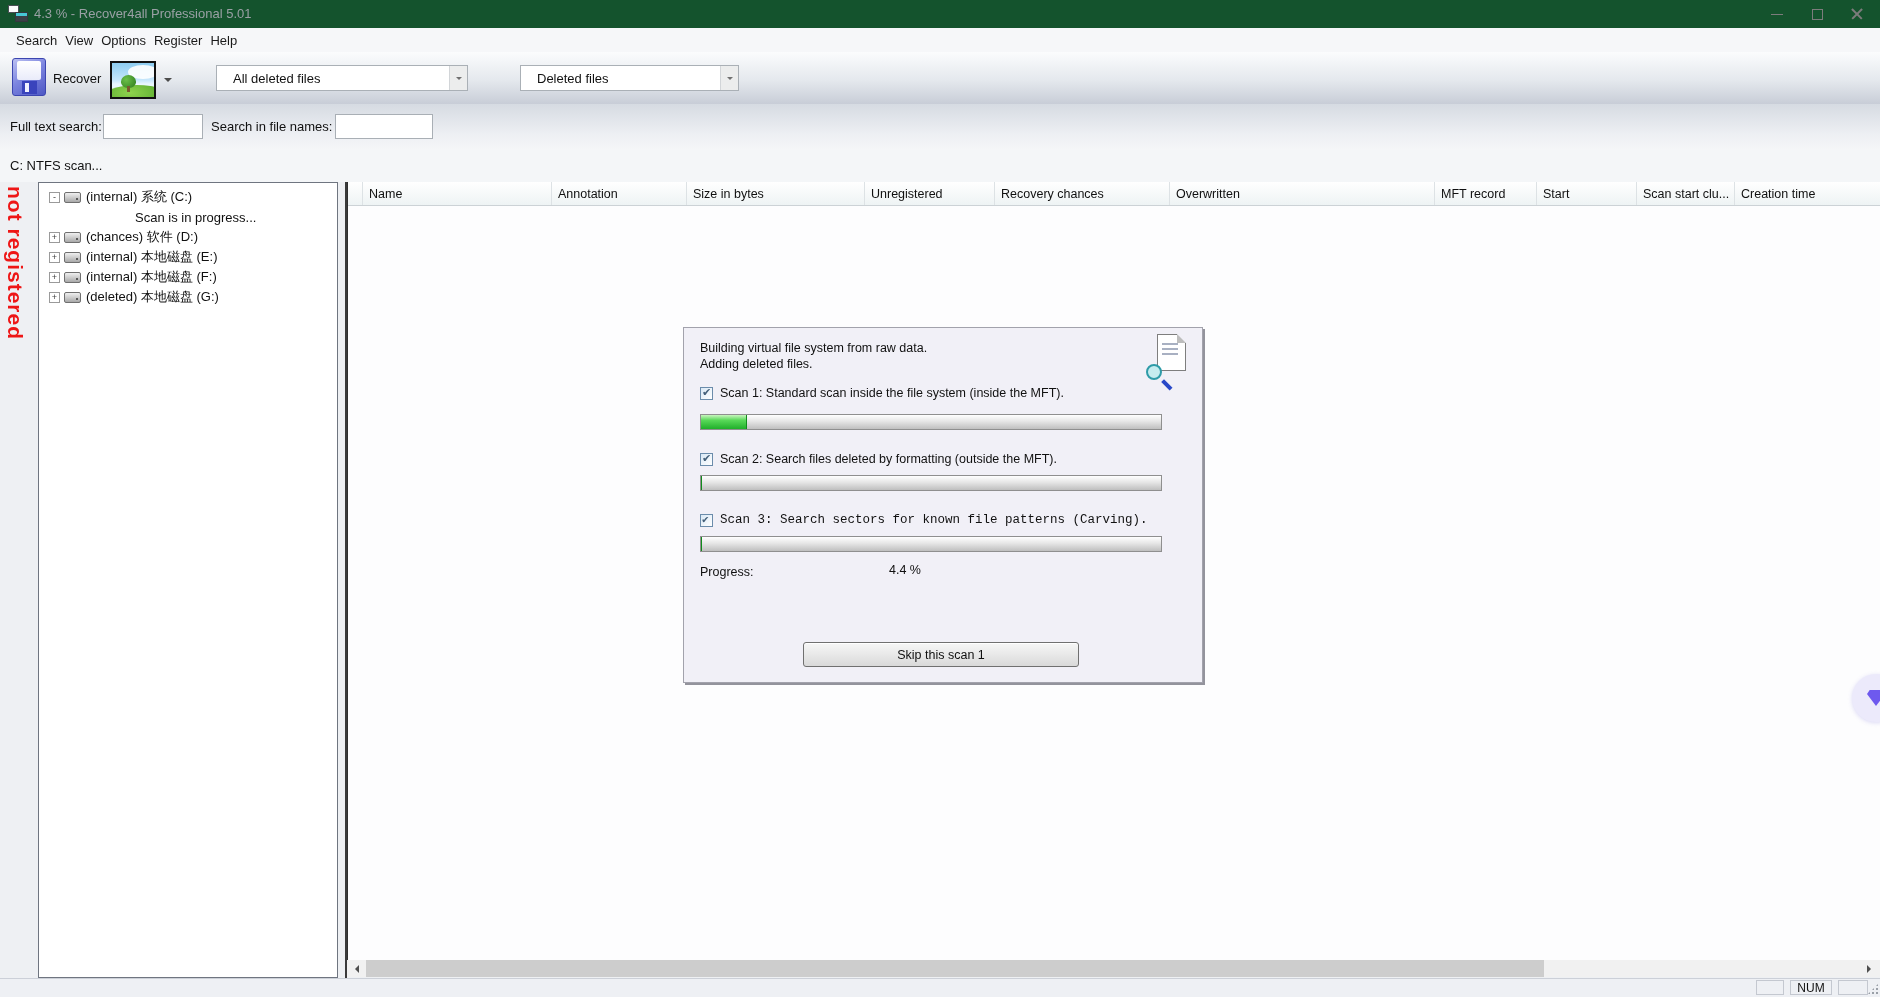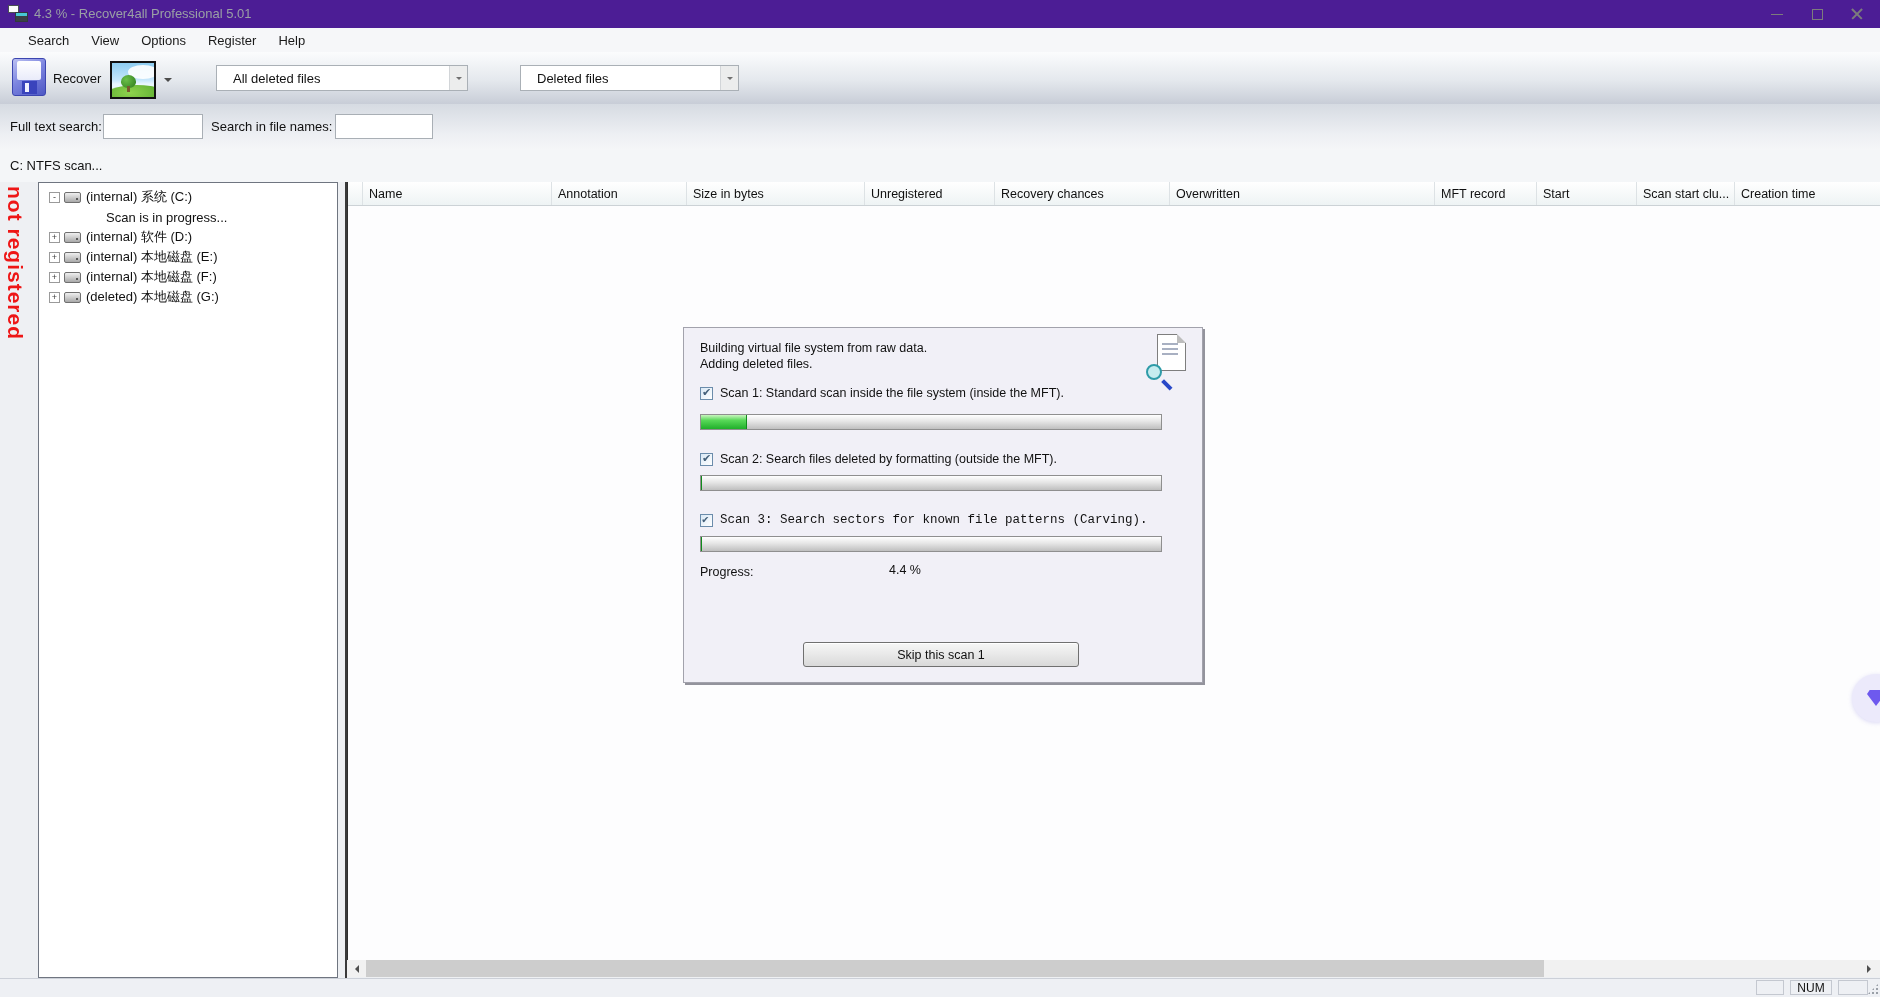--- a/index.html
+++ b/index.html
@@ -1,34 +1,34 @@
 <!DOCTYPE html>
 <html><head>
 <meta charset="utf-8">
 <style>
   * { margin:0; padding:0; box-sizing:border-box; }
   html,body { width:1880px; height:997px; overflow:hidden; }
   body { font-family:"Liberation Sans", sans-serif; background:#f3f4f6; position:relative; color:#111; }
 
   
-  .titlebar { position:absolute; left:0; top:0; width:100%; height:28px; background:#4c1d95; }
+  .titlebar { position:absolute; left:0; top:0; width:100%; height:28px; background:#14532d; }
   .appicon { position:absolute; left:8px; top:5px; width:20px; height:18px; }
   .appicon .boxback { position:absolute; left:0; top:0; width:11px; height:8px; border:1.5px solid #4a4f55; background:#fcfcfd; }
   .appicon .boxfront { position:absolute; left:7px; top:7px; width:13px; height:10px; border:1.5px solid #33383d; background:#3a4046; }
   .appicon .boxfront::before { content:""; position:absolute; left:0; top:0; right:0; height:3px; background:#46c8d4; }
   .title-text { position:absolute; left:34px; top:6px; font-size:13px; color:#9aa0a5; white-space:nowrap; }
   .wctrl { position:absolute; top:6px; width:30px; height:16px; display:flex; align-items:center; justify-content:center; cursor:default; }
   .min-i { width:12px; height:0; border-top:1.6px solid #7c7c7c; }
   .max-i { width:11px; height:11px; border:1.6px solid #7c7c7c; background:transparent; }
   .cls-i { position:relative; width:12px; height:12px; }
   .cls-i::before,.cls-i::after { content:""; position:absolute; left:-1px; top:5px; width:14px; height:1.6px; background:#7c7c7c; }
   .cls-i::before { transform:rotate(45deg); } .cls-i::after { transform:rotate(-45deg); }
 
   
-  .menubar { position:absolute; left:0; top:28px; width:100%; height:24px; background:#f6f7f9; display:flex; align-items:center; padding-left:24px; gap:14px; }
+  .menubar { position:absolute; left:0; top:28px; width:100%; height:24px; background:#f6f7f9; display:flex; align-items:center; padding-left:12px; }
   .menu-item { font-size:13px; color:#1a1a1a; padding:2px 4px; cursor:default; }
 
   
   .toolbar { position:absolute; left:0; top:52px; width:100%; height:52px; background:linear-gradient(180deg,#fbfcfd 0%,#e4e8ed 55%,#c8cdd7 100%); }
   .floppy { position:absolute; left:12px; top:6px; width:34px; height:38px; border-radius:3px; border:1px solid #3c46b0; background:linear-gradient(145deg,#bcc1f2 0%,#7d86e0 45%,#4d57c4 100%); }
   .floppy .label { position:absolute; left:4px; top:2px; right:4px; height:19px; background:linear-gradient(#ffffff,#e9ebfa); border-radius:2px; }
   .floppy .shutter { position:absolute; left:9px; bottom:1px; width:15px; height:13px; background:#3a44bc; }
   .floppy .slot { position:absolute; left:3px; top:2px; width:4px; height:9px; background:#f1f2ff; }
   .recover-label { position:absolute; left:53px; top:19px; font-size:13px; color:#111; }
   .imgbtn { position:absolute; left:110px; top:9px; width:46px; height:38px; border:2px solid #121212; background:linear-gradient(180deg,#8ecdf2 0%,#c6e7fb 50%,#eaf7fe 62%); overflow:hidden; }
@@ -54,21 +54,21 @@
   .statusband .txt { position:absolute; left:10px; top:8px; font-size:13px; color:#111; }
 
   
   .main { position:absolute; left:0; top:182px; width:100%; height:796px; background:#eef0f3; }
 
   .watermark { position:absolute; left:3px; top:4px; writing-mode:vertical-rl; font-size:21px; font-weight:bold; color:#ee1616; letter-spacing:1px; white-space:nowrap; }
 
   .treepanel { position:absolute; left:38px; top:0; width:300px; height:796px; background:#ffffff; border:1px solid #6f7580; padding-top:4px; }
   .trow { height:20px; display:flex; align-items:center; font-size:13px; color:#101010; white-space:nowrap; cursor:default; }
   .trow.drive { padding-left:10px; }
-  .trow.child { padding-left:67px;text-align:right; }
+  .trow.child { padding-left:96px;text-align:right; }
   .expander { width:11px; height:11px; border:1px solid #9a9a9a; background:#fff; font-size:9px; line-height:9px; text-align:center; color:#444; margin-right:4px; flex:none; }
   .driveicon { width:17px; height:11px; border:1px solid #6f6f6f; border-radius:2px; background:linear-gradient(180deg,#efefef 0%,#c9c9c9 55%,#a8a8a8 100%); margin-right:5px; flex:none; position:relative; }
   .driveicon::after { content:""; position:absolute; right:2px; bottom:2px; width:2px; height:2px; background:#5a5a5a; }
 
   .vsplit { position:absolute; left:345px; top:0; width:2px; height:796px; background:#3a3a3a; }
 
   .tablepane { position:absolute; left:347px; top:0; right:0; height:778px; background:#fdfdfe; border-left:1px solid #2f2f2f; }
   .thead { height:24px; display:flex; background:linear-gradient(180deg,#ffffff 0%,#eef3f4 100%); border-bottom:1px solid #ccd2d6; }
   .th { border-right:1px solid #dde2e5; padding:5px 0 0 6px; font-size:12.5px; color:#101010; overflow:hidden; white-space:nowrap; flex:none; }
   .c0{width:15px;} .c1{width:189px;} .c2{width:135px;} .c3{width:178px;} .c4{width:130px;}
@@ -194,21 +194,21 @@
       <span class="expander">-</span>
       <span class="driveicon"></span>
       <span>(internal) 系统 (C:)</span>
     </div>
     <div class="trow child">
       <span>Scan is in progress...</span>
     </div>
     <div class="trow drive">
       <span class="expander">+</span>
       <span class="driveicon"></span>
-      <span>(internal) 软件 (D:)</span>
+      <span>(chances) 软件 (D:)</span>
     </div>
     <div class="trow drive">
       <span class="expander">+</span>
       <span class="driveicon"></span>
       <span>(internal) 本地磁盘 (E:)</span>
     </div>
     <div class="trow drive">
       <span class="expander">+</span>
       <span class="driveicon"></span>
       <span>(internal) 本地磁盘 (F:)</span>

